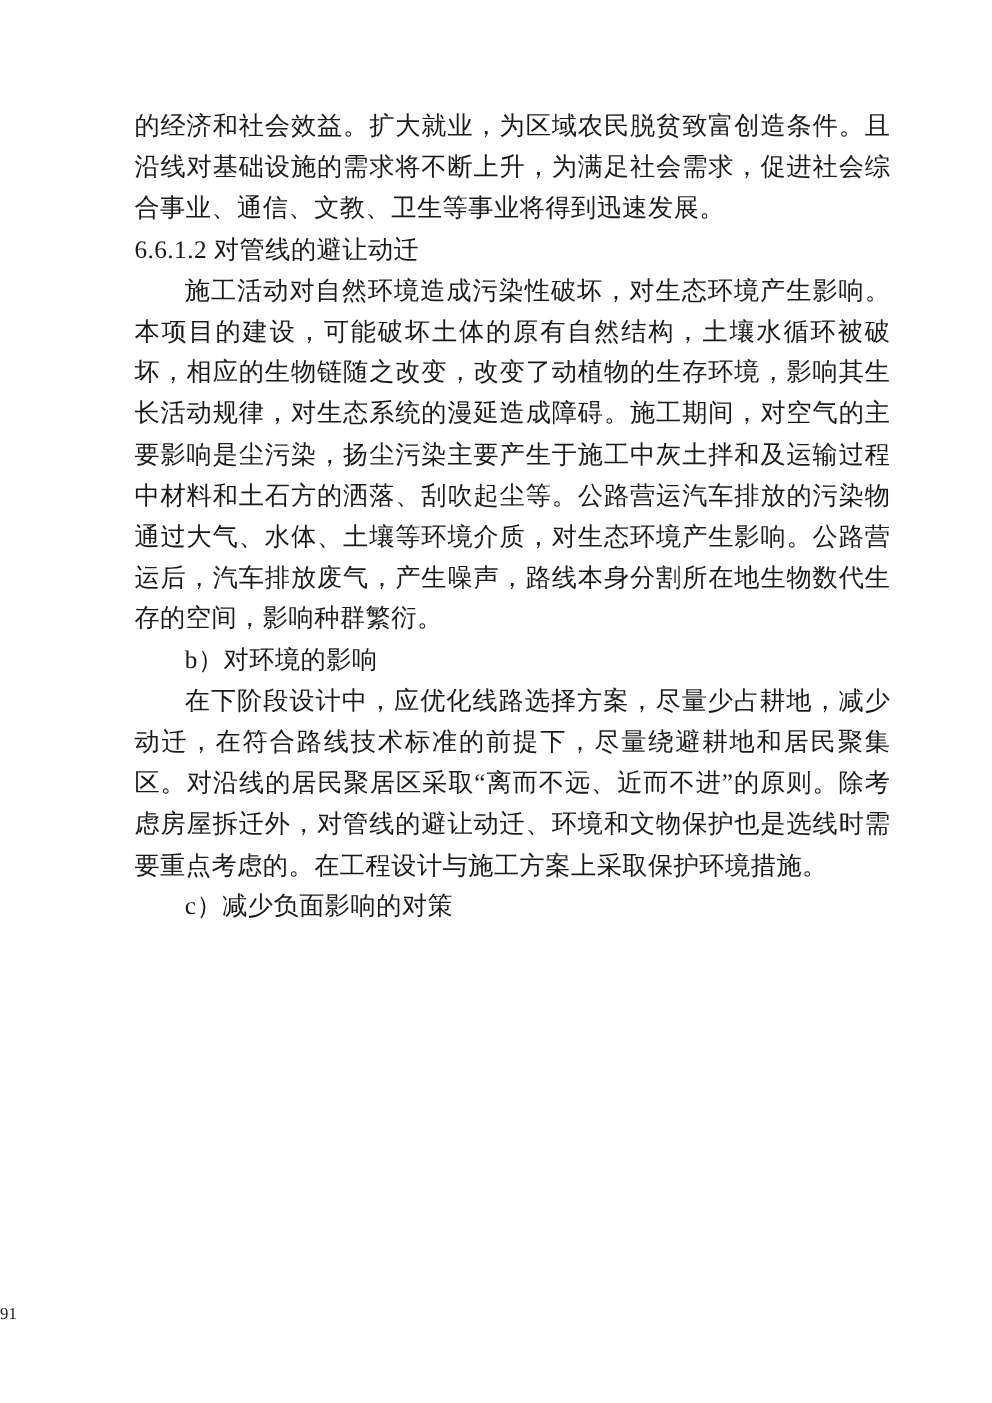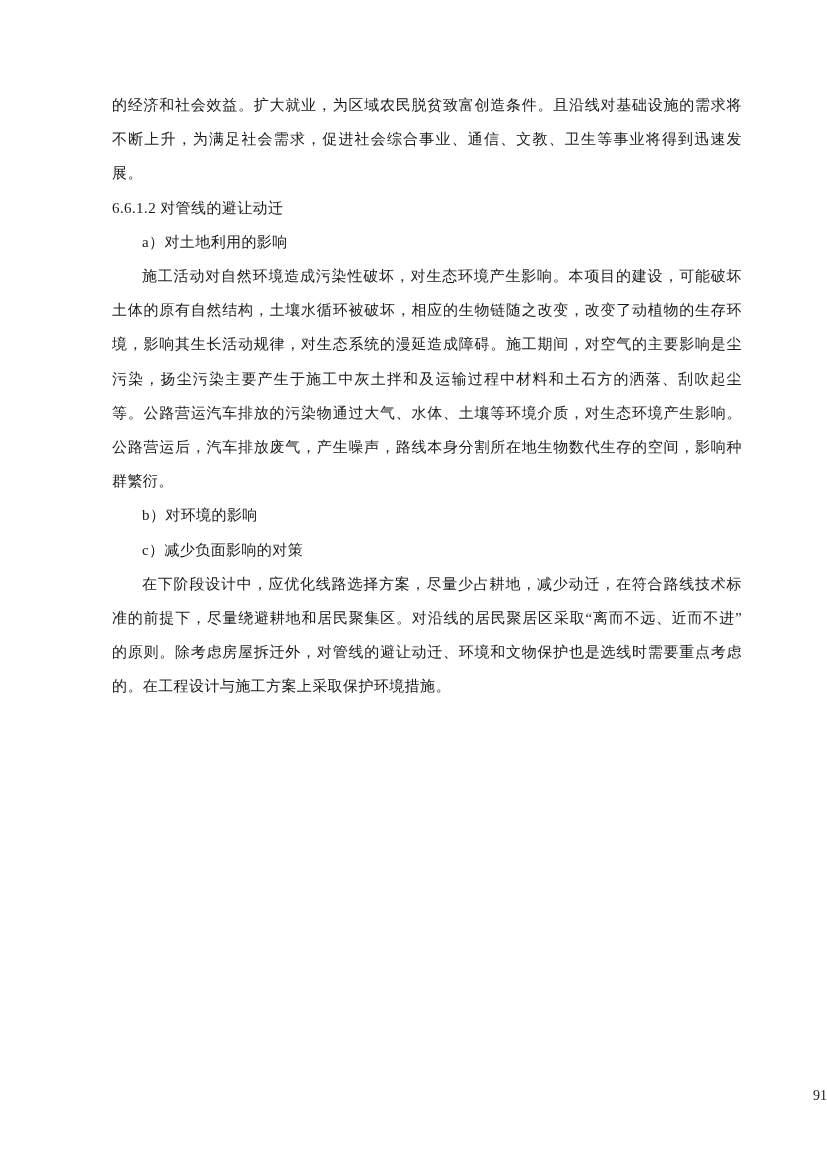--- a/index.html
+++ b/index.html
@@ -17,53 +17,52 @@
     color: #1a1a1a;
   }
   .content {
     position: absolute;
     left: 112px;
     top: 88px;
     width: 630px;
   }
   .content p {
     margin: 0;
-    font-size: 15px;
+    font-size: 21px;
     line-height: 34.2px;
     text-align: justify;
     text-justify: inter-ideograph;
     letter-spacing: 0.4px;
   }
   .content p.indent {
     text-indent: 2em;
   }
   .content p.heading {
     text-indent: 0;
   }
   .content p.continuation {
     text-indent: 0;
   }
   .page-footer {
     position: absolute;
     left: 0;
     right: 0;
     top: 1088px;
-    text-align: right;
+    text-align: left;
     font-size: 14px;
     color: #1a1a1a;
     font-family: "Liberation Serif", "DejaVu Serif", serif;
   }
 </style>
 </head>
 <body>
 
 <div class="page">
   <div class="content">
     <p class="continuation">的经济和社会效益。扩大就业，为区域农民脱贫致富创造条件。且沿线对基础设施的需求将不断上升，为满足社会需求，促进社会综合事业、通信、文教、卫生等事业将得到迅速发展。</p>
     <p class="heading">6.6.1.2  对管线的避让动迁</p>
-    <p class="indent">a）对土地利用的影响</p>
     <p class="indent">施工活动对自然环境造成污染性破坏，对生态环境产生影响。本项目的建设，可能破坏土体的原有自然结构，土壤水循环被破坏，相应的生物链随之改变，改变了动植物的生存环境，影响其生长活动规律，对生态系统的漫延造成障碍。施工期间，对空气的主要影响是尘污染，扬尘污染主要产生于施工中灰土拌和及运输过程中材料和土石方的洒落、刮吹起尘等。公路营运汽车排放的污染物通过大气、水体、土壤等环境介质，对生态环境产生影响。公路营运后，汽车排放废气，产生噪声，路线本身分割所在地生物数代生存的空间，影响种群繁衍。</p>
     <p class="indent">b）对环境的影响</p>
+    <p class="indent">在下阶段设计中，应优化线路选择方案，尽量少占耕地，减少动迁，在符合路线技术标准的前提下，尽量绕避耕地和居民聚集区。对沿线的居民聚居区采取“离而不远、近而不进”的原则。除考虑房屋拆迁外，对管线的避让动迁、环境和文物保护也是选线时需要重点考虑的。在工程设计与施工方案上采取保护环境措施。</p>
     <p class="indent">c）减少负面影响的对策</p>
-    <p class="indent">在下阶段设计中，应优化线路选择方案，尽量少占耕地，减少动迁，在符合路线技术标准的前提下，尽量绕避耕地和居民聚集区。对沿线的居民聚居区采取“离而不远、近而不进”的原则。除考虑房屋拆迁外，对管线的避让动迁、环境和文物保护也是选线时需要重点考虑的。在工程设计与施工方案上采取保护环境措施。</p>
   </div>
   <div class="page-footer">91</div>
 </div>
 
 </body></html>

